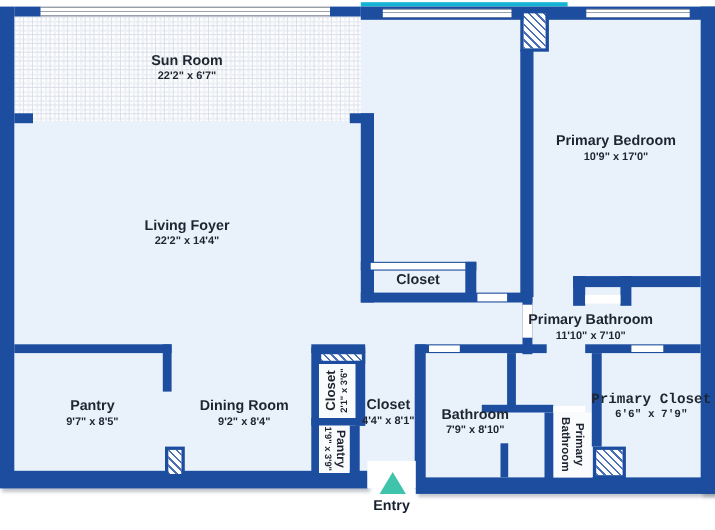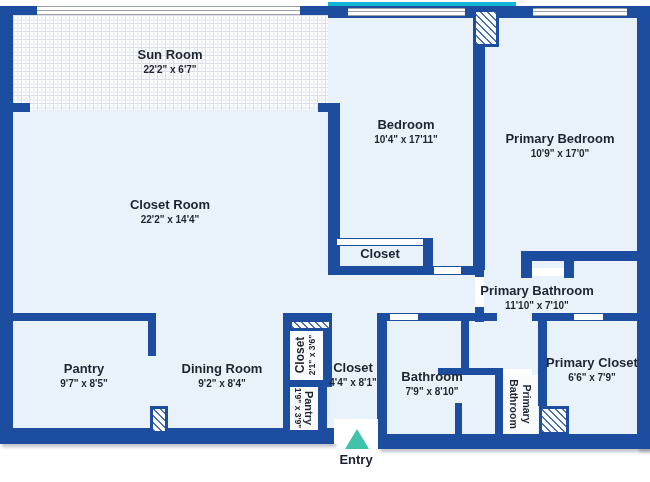--- a/index.html
+++ b/index.html
@@ -125,30 +125,26 @@
   <div class="door" style="left:334px;top:419px;width:44px;height:25px;"></div>
   <div class="entry-arrow" style="left:345px;top:429px;"></div>
   <div class="entry-text" style="left:356px;top:452px;">Entry</div>
 
   <div class="room-label" style="left:170px;top:48px;">
     <div class="room-name">Sun Room</div>
     <div class="room-dims">22'2" x 6'7"</div>
   </div>
 
   <div class="room-label" style="left:170px;top:198px;">
-    <div class="room-name">Closet Room</div>
+    <div class="room-name">Living Foyer</div>
     <div class="room-dims">22'2" x 14'4"</div>
   </div>
 
-  <div class="room-label" style="left:406px;top:118px;">
-    <div class="room-name">Bedroom</div>
-    <div class="room-dims">10'4" x 17'11"</div>
-  </div>
 
-  <div class="room-label" style="left:560px;top:132px;">
+  <div class="room-label" style="left:560px;top:121px;">
     <div class="room-name">Primary Bedroom</div>
     <div class="room-dims">10'9" x 17'0"</div>
   </div>
 
   <div class="room-label" style="left:380px;top:247px;">
     <div class="room-name">Closet</div>
   </div>
 
   <div class="room-label" style="left:537px;top:284px;">
     <div class="room-name">Primary Bathroom</div>
@@ -182,18 +178,18 @@
 
   <div class="room-label" style="left:432px;top:370px;text-align:center;">
     <div class="room-name">Bathroom</div>
     <div class="room-dims">7'9" x 8'10"</div>
   </div>
 
   <div class="room-label-v wc-label" style="left:520px;top:404px;transform:translate(-50%,-50%) rotate(90deg);">
     <div>Primary Bathroom</div>
   </div>
 
-  <div class="room-label" style="left:592px;top:356px;">
+  <div class="room-label" style="left:592px;top:356px;font-family:Liberation Mono, monospace;">
     <div class="room-name">Primary Closet</div>
     <div class="room-dims">6'6" x 7'9"</div>
   </div>
 
 </div>
 
 </body></html>

